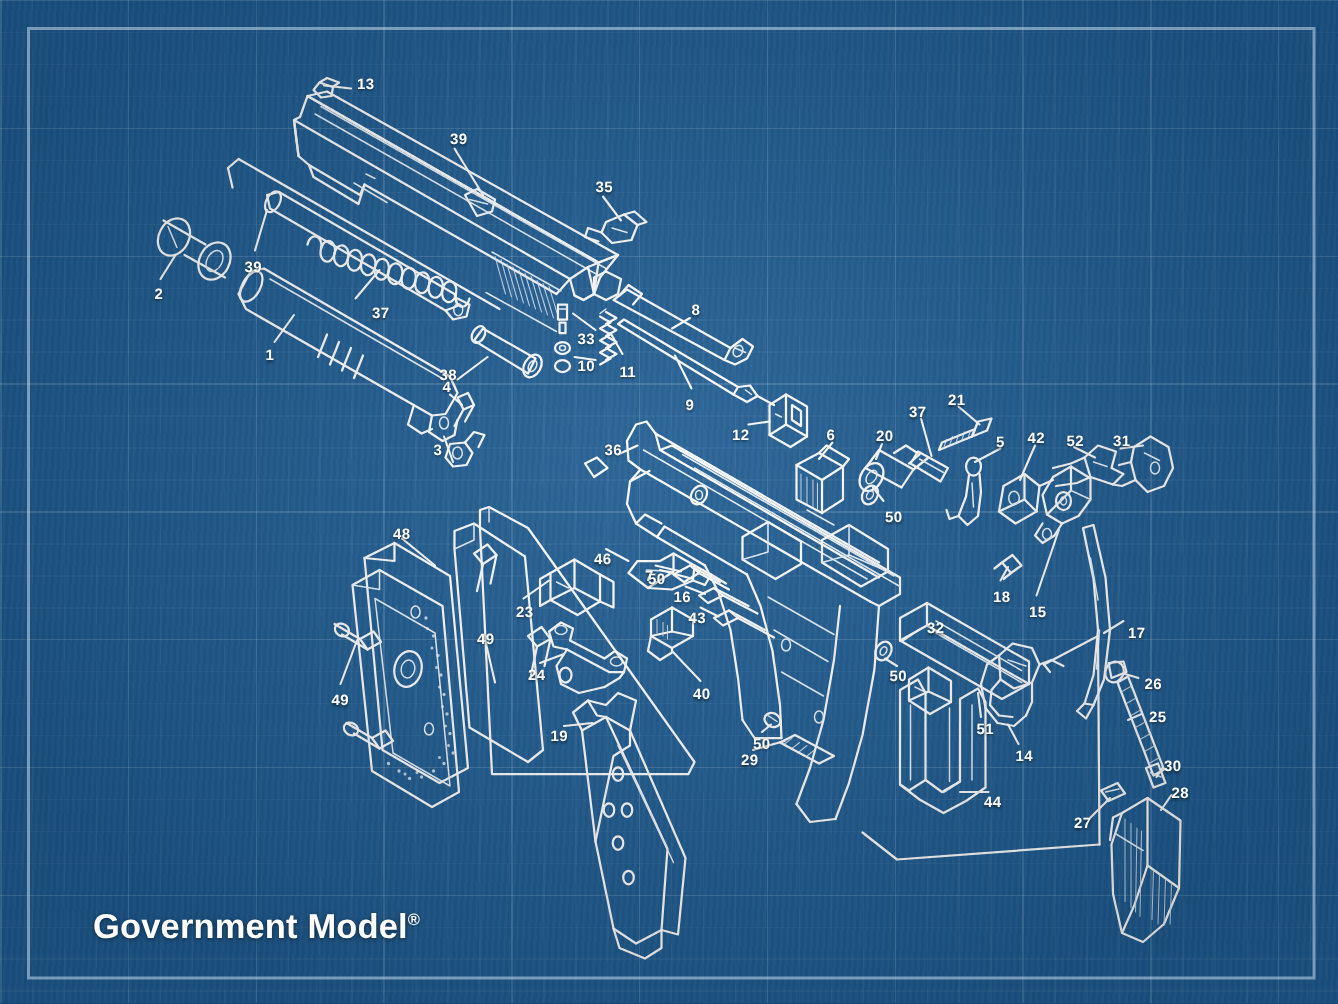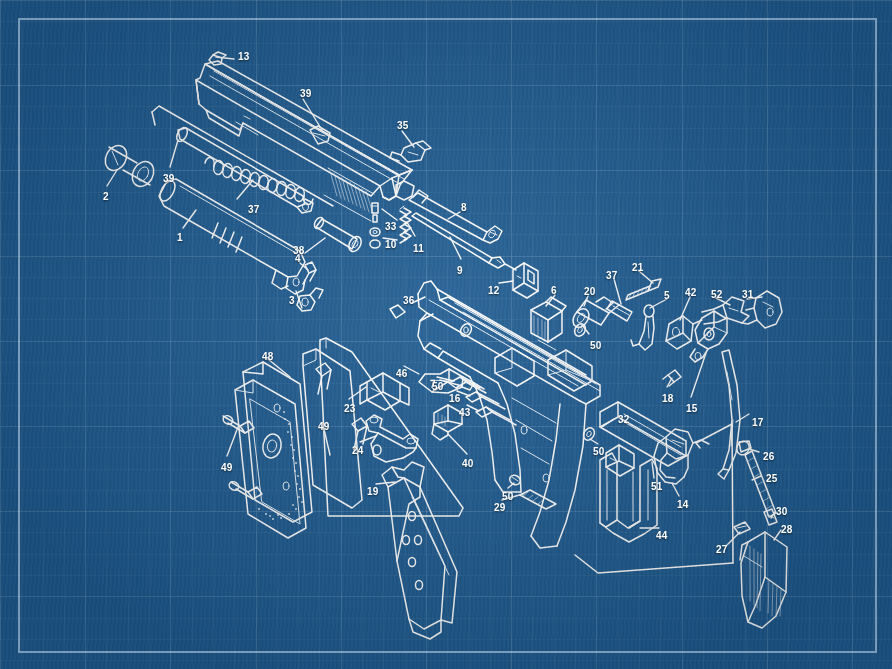--- a/index.html
+++ b/index.html
@@ -701,14 +701,17 @@
       <div class="num" style="left: 651px; top: 482px;">51</div>
       <div class="num" style="left: 677px; top: 500px;">14</div>
       <div class="num" style="left: 656px; top: 531px;">44</div>
       <div class="num" style="left: 763px; top: 452px;">26</div>
       <div class="num" style="left: 766px; top: 474px;">25</div>
       <div class="num" style="left: 776px; top: 507px;">30</div>
       <div class="num" style="left: 781px; top: 525px;">28</div>
       <div class="num" style="left: 716px; top: 545px;">27</div>
     </div>
 
+  <div id="title">
+    <span>Government Model</span><span class="reg">®</span>
+  </div>
 
 </div>
 
 </body></html>

